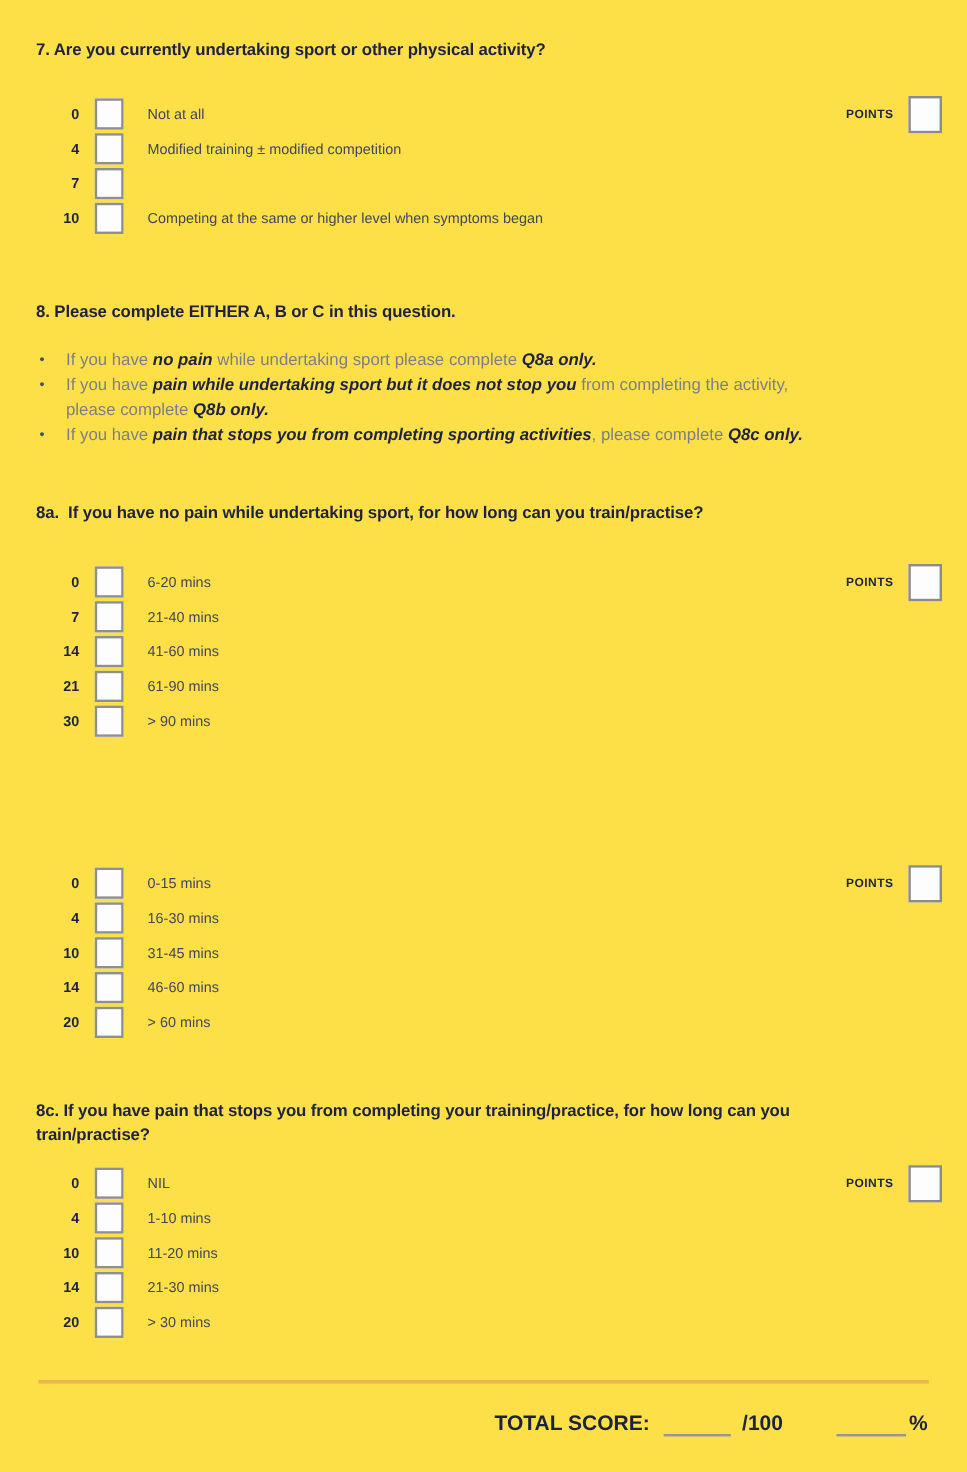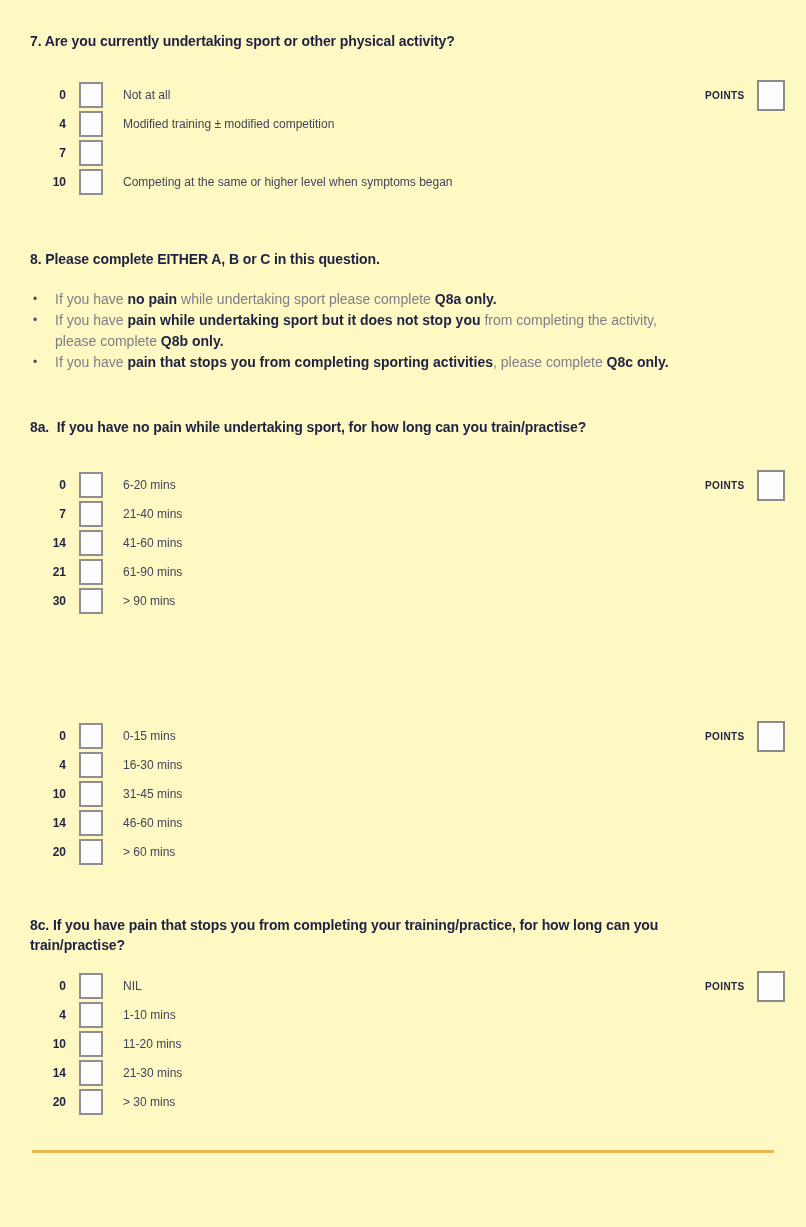--- a/index.html
+++ b/index.html
@@ -2,21 +2,21 @@
 <html><head>
 <meta charset="utf-8">
 <style>
   * { box-sizing: border-box; }
   html, body { margin: 0; padding: 0; }
   body { background: #d8d8da; }
   .page {
     position: relative;
     width: 806px;
     height: 1227px;
-    background: #fef9c3;
+    background: #fde047;
     font-family: "Liberation Sans", sans-serif;
     overflow: hidden;
     margin: 0 auto;
   }
   .qh {
     position: absolute;
     left: 30px;
     margin: 0;
     font-size: 14px;
     font-weight: bold;
@@ -72,21 +72,21 @@
     position: absolute;
     left: 33px;
     top: 289px;
     font-size: 14px;
     line-height: 21px;
     color: #7d7e88;
   }
   .bullet { display: flex; }
   .dot { width: 22px; flex: none; color: #4a4d5e; font-size: 12px; }
   .btext { width: 725px; }
-  .btext b { color: #1e2142; font-weight: bold; }
+  .btext b { color: #1e2142; font-weight: bold; font-style: italic; }
   .divider {
     position: absolute;
     left: 32px;
     top: 1150px;
     width: 742px;
     height: 3px;
     background: #e9b74f;
   }
   .footer {
     position: absolute;
@@ -262,14 +262,21 @@
     </div>
   </div>
 
   <div class="points" style="top:971px;">
     <span class="points-label">POINTS</span>
     <span class="points-box"></span>
   </div>
 
   <div class="divider"></div>
 
+  <div class="footer">
+    <span>TOTAL SCORE:</span>
+    <span class="blank sep1"></span>
+    <span class="slash">/100</span>
+    <span class="blank second"></span>
+    <span class="pct">%</span>
+  </div>
 
 </div>
 
 </body></html>

